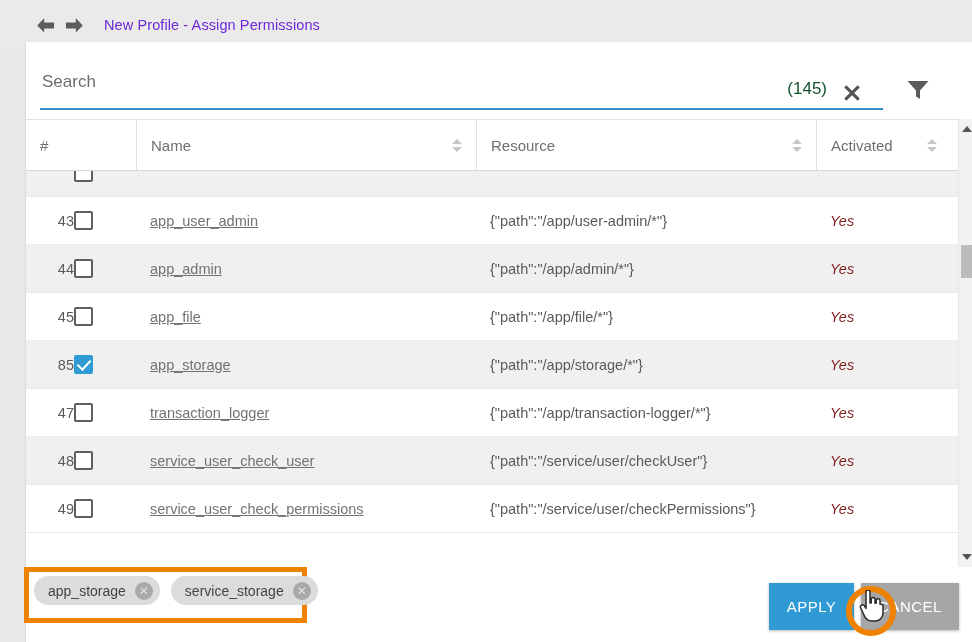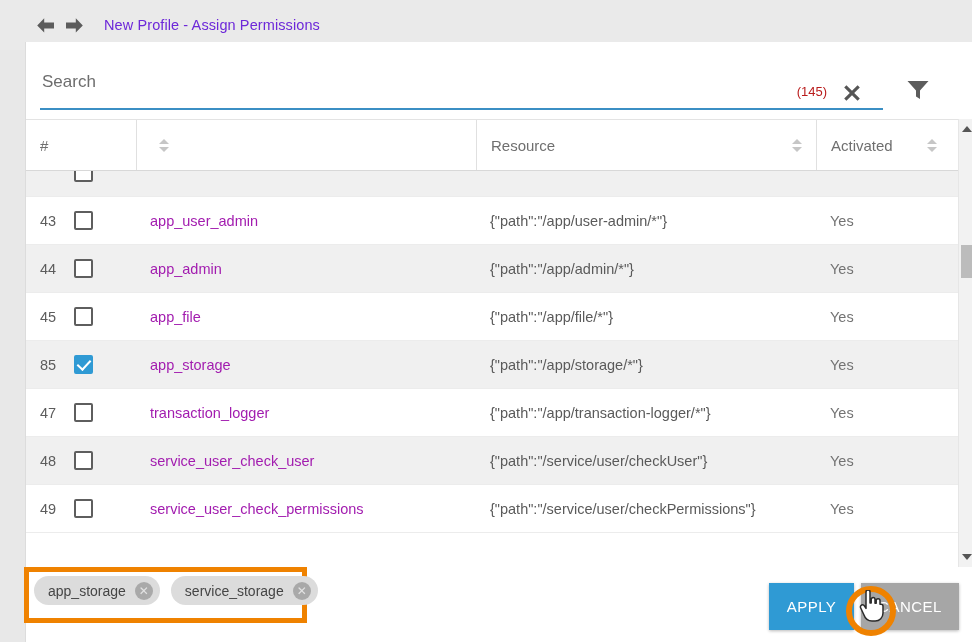--- a/index.html
+++ b/index.html
@@ -64,21 +64,21 @@
     padding: 0 0 10px 2px;
   }
   .search-input::placeholder { color: #6d6d6d; opacity: 1; }
   .search-underline {
     position: absolute; left: 0; bottom: 0;
     width: 843px; height: 2px;
     background: #3b8fc4;
   }
   .search-count {
     position: absolute; right: 56px; bottom: 11px;
-    font-size: 13px; color: #b91c1c;
+    font-size: 17px; color: #14532d;
     pointer-events: none;
   }
   .clear-icon {
     position: absolute; right: 20px; bottom: 6px;
     width: 22px; height: 22px;
     display: flex; align-items: center; justify-content: center;
     cursor: pointer;
   }
   .filter-icon {
     margin-left: 22px; margin-bottom: 8px;
@@ -129,42 +129,42 @@
   .col-name { width: 340px; }
   .col-res  { width: 340px; }
   .col-act  { width: 135px; }
 
   .tbody-clip {
     position: relative;
     height: 396px;
     overflow: hidden;
     background: #fff;
   }
-  .tbody-inner { position: absolute; left: 0; top: -22px; width: 932px; }
+  .tbody-inner { position: absolute; left: 0; top: -22px; width: 932px; text-align: right; }
 
   .trow {
     display: flex;
     height: 48px;
     align-items: center;
     border-bottom: 1px solid #ececec;
     font-size: 14.5px;
     color: #555;
     background: #fff;
   }
   .trow.alt { background: #f0f0f0; }
   .cell { padding: 0 14px; display: flex; align-items: center; height: 100%; }
   .cell.num {
     width: 110px;
     color: #5c5c5c;
     position: relative;
   }
   .cell.num .idx { width: 34px; }
-  .cell.name { width: 340px; color: #a21caf; }
+  .cell.name { width: 340px; color: #737373; text-decoration: underline; }
   .cell.res  { width: 340px; color: #5a5a5a; }
-  .cell.act  { width: 135px; color: #737373; }
+  .cell.act  { width: 135px; color: #7f1d1d; font-style: italic; }
 
   .cbx {
     width: 19px; height: 19px;
     border: 2px solid #5e5e5e;
     border-radius: 2px;
     background: #fff;
     display: inline-block;
     cursor: pointer;
     position: relative;
   }
@@ -315,20 +315,21 @@
       </div>
     </div>
 
     <div class="table-area">
 
       <div class="thead">
         <div class="th col-num">
           <span class="th-label">#</span>
         </div>
         <div class="th col-name divider">
+          <span class="th-label">Name</span>
           <span class="sort-arrows">
               <i class="up"></i>
               <i class="dn"></i>
             </span>
         </div>
         <div class="th col-res divider">
           <span class="th-label">Resource</span>
           <span class="sort-arrows">
               <i class="up"></i>
               <i class="dn"></i>

